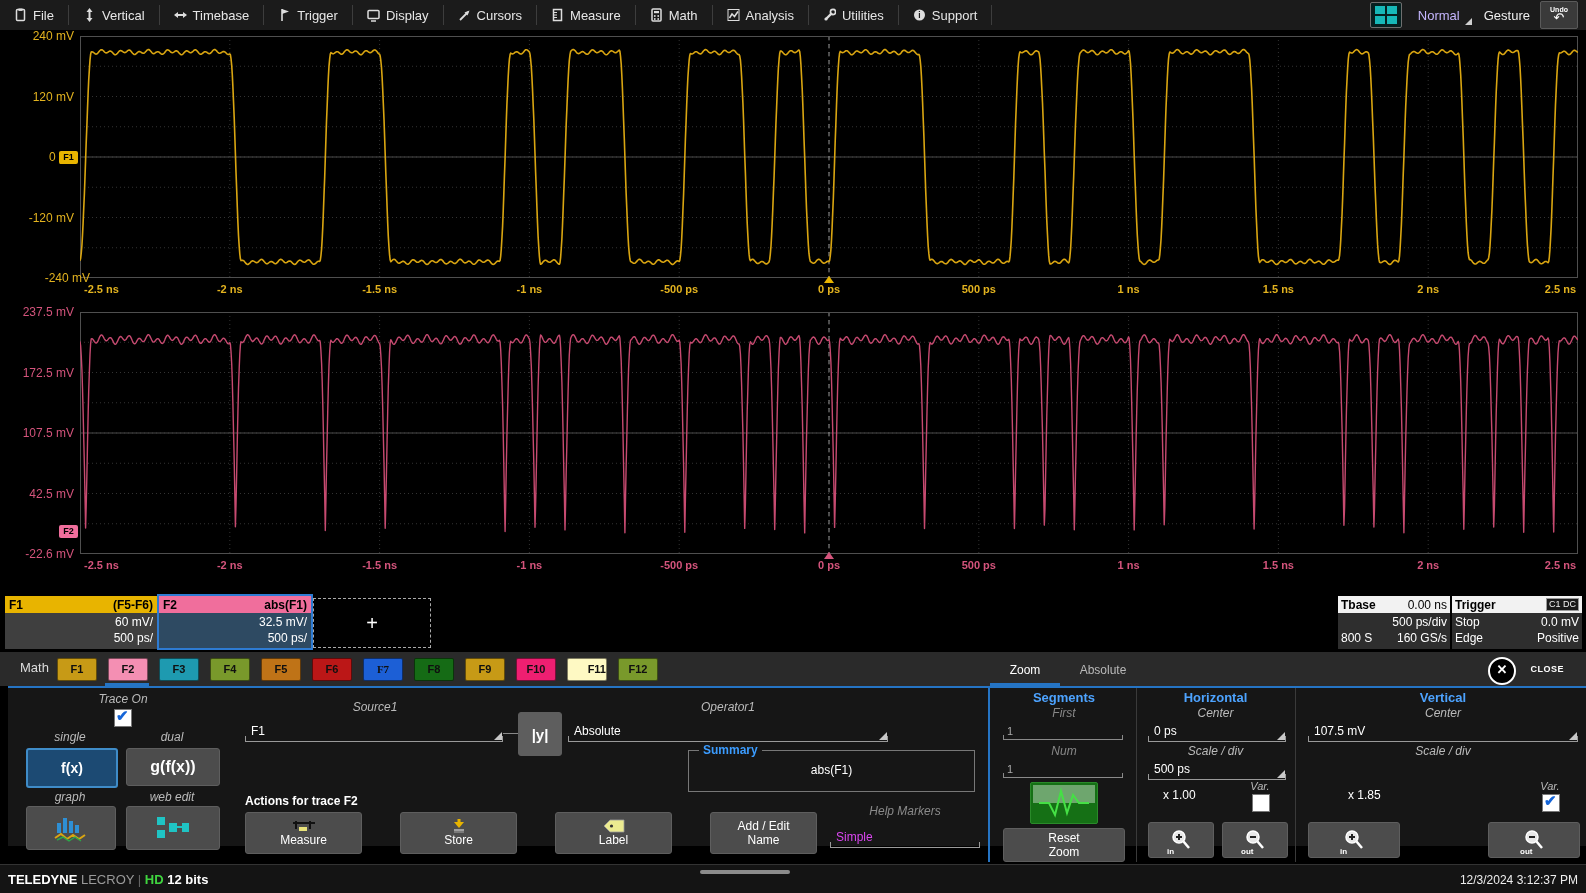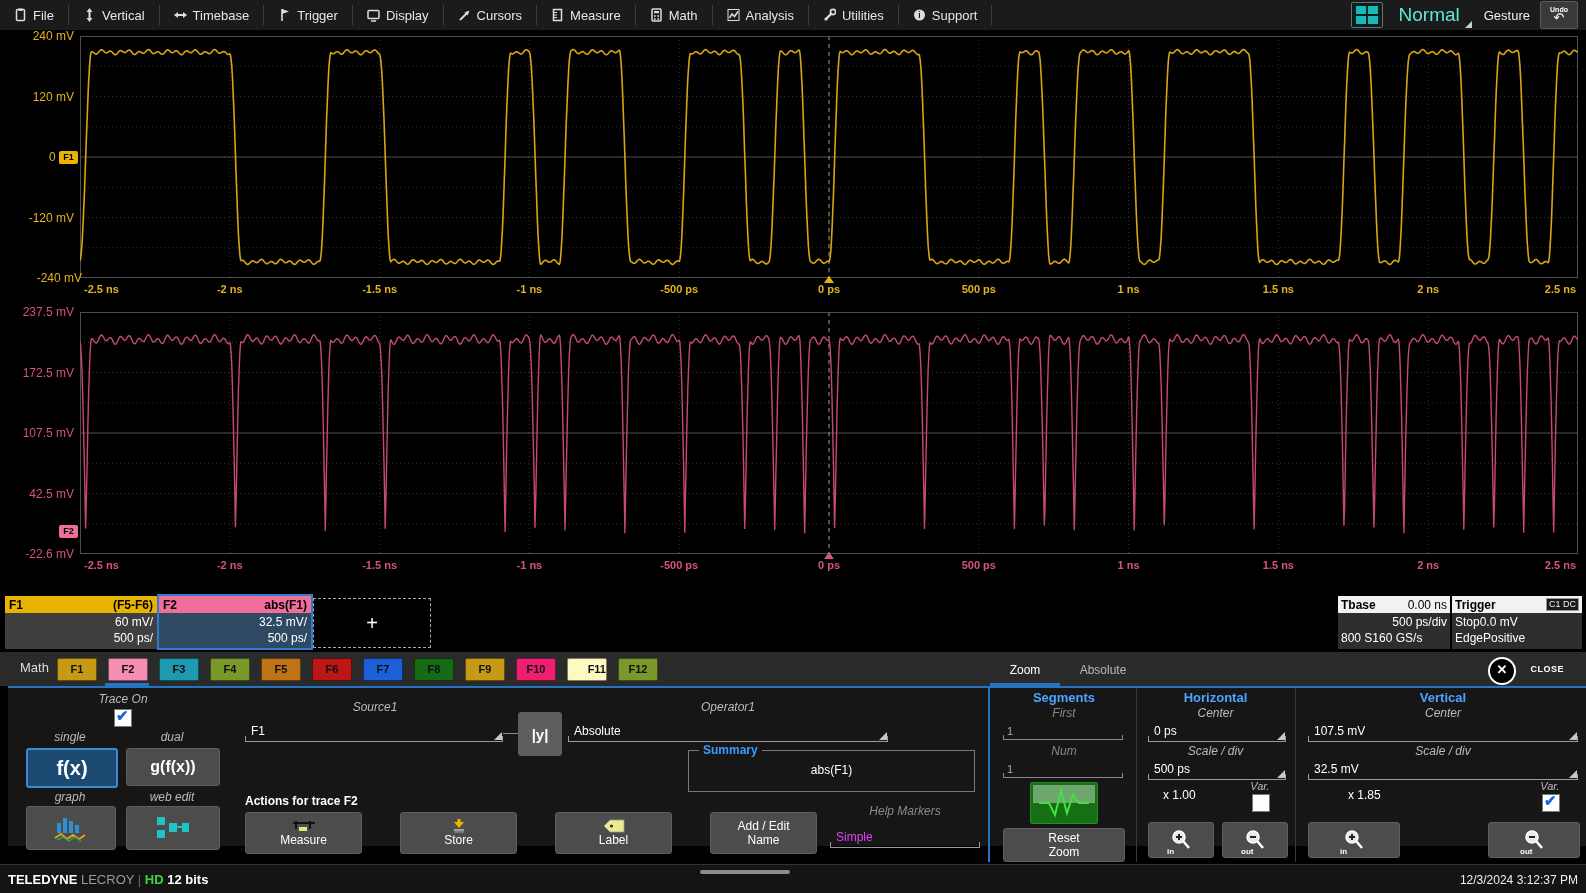--- a/index.html
+++ b/index.html
@@ -10,21 +10,21 @@
   #menubar{position:absolute;left:0;top:0;width:1586px;height:30px;background:#1b1b1b;
            display:flex;align-items:center;border-bottom:1px solid #000}
   .menu-item{display:flex;align-items:center;gap:6px;padding:0 14px;height:20px;
              border-right:1px solid #3d3d3d;font-size:13px;color:#e6e6e6;cursor:default;white-space:nowrap}
   .menu-item svg{display:block}
   #menu-right{margin-left:auto;display:flex;align-items:center;gap:10px;padding-right:8px}
   #grid-mode-btn{width:30px;height:24px;background:#062020;border:1px solid #6f6f6f;border-radius:2px;
                  display:grid;grid-template-columns:10px 10px;grid-template-rows:8px 8px;gap:2px;
                  justify-content:center;align-content:center}
   #grid-mode-btn i{background:#17b8b8;display:block}
-  #normal-sel{position:relative;font-size:19px;color:#5eead4;padding:2px 14px 2px 6px}
+  #normal-sel{position:relative;font-size:13px;color:#c4b5fd;padding:2px 14px 2px 6px}
   #normal-sel .corner{position:absolute;right:2px;bottom:0;width:0;height:0;
                       border-left:7px solid transparent;border-bottom:7px solid #cfcfcf}
   #gesture-label{font-size:13px;color:#eee}
   #undo-btn{width:36px;height:26px;background:#3a3a3a;border:1px solid #5a5a5a;border-radius:2px;
             display:flex;flex-direction:column;align-items:center;justify-content:center;line-height:1}
   #undo-btn .t{font-size:7px;color:#fff;font-weight:bold}
   #undo-btn .a{font-size:13px;color:#fff;margin-top:-2px}
 
   
   .plot{position:absolute;left:80px;width:1498px;height:242px;background:#000}
@@ -41,21 +41,21 @@
   .desc{position:absolute;top:596px;height:52px;font-size:12px;line-height:16px}
   .desc .hdr{height:17px;display:flex;justify-content:space-between;align-items:center;
              padding:0 4px;font-weight:bold;color:#000}
   .desc .bdy{height:35px;padding:1px 4px 0;text-align:right;color:#fff}
   #desc-add{position:absolute;top:598px;left:313px;width:116px;height:48px;border:1px dashed #aaa;
             color:#fff;font-size:20px;display:flex;align-items:center;justify-content:center}
   .infobox{position:absolute;top:596px;height:52px;font-size:12px;line-height:16px}
   .infobox .hdr{height:17px;background:#f2f2f2;color:#000;display:flex;justify-content:space-between;
                 align-items:center;padding:0 3px;font-weight:bold}
   .infobox .bdy{background:#2e2e2e;color:#fff;height:35px;padding:1px 3px 0}
-  .row2{display:flex;}
+  .row2{display:flex;justify-content:space-between}
   .c1dc{font-size:9px;font-weight:normal;background:#1a1a1a;color:#f0f0f0;border:1px solid #999;
         padding:0 2px;line-height:11px}
 
   
   #tabstrip{position:absolute;left:0;top:652px;width:1586px;height:34px;background:#2a2a2a}
   #math-label{position:absolute;left:20px;top:8px;font-size:13px;color:#ddd}
   .ftab{position:absolute;top:6px;width:38px;height:21px;border-radius:2px;color:#101010;
         font-size:11px;font-weight:bold;text-align:center;line-height:21px;border:1px solid rgba(0,0,0,.5)}
   .ftab-underline{position:absolute;top:31px;height:3px;background:#2574c4}
   .rtab{position:absolute;top:6px;width:70px;height:25px;font-size:12px;text-align:center;line-height:25px}
@@ -71,21 +71,21 @@
         display:flex;align-items:center;justify-content:center;flex-direction:column;text-align:center}
   .cb{position:absolute;width:16px;height:16px;background:#fff;border:1px solid #777}
   .cb.checked::after{content:"✔";position:absolute;left:1px;top:-3px;color:#1565d8;font-size:15px;font-weight:bold}
   .dd{position:absolute;border-bottom:1px solid #9a9a9a;font-size:12px;color:#fff;
       display:flex;align-items:flex-end;padding:0 14px 3px 6px;box-sizing:border-box}
   .dd::before,.dd::after{content:"";position:absolute;bottom:0;width:1px;height:5px;background:#9a9a9a}
   .dd::before{left:0}.dd::after{right:0}
   .dd .tri{position:absolute;right:1px;bottom:1px;width:0;height:0;
            border-left:8px solid transparent;border-bottom:8px solid #c8c8c8}
   #fx-btn{position:absolute;left:18px;top:60px;width:88px;height:36px;background:#1c4a73;
-          border:2px solid #3f8cc8;border-radius:3px;color:#fff;font-weight:bold;font-size:20px;
+          border:2px solid #3f8cc8;border-radius:3px;color:#fff;font-weight:bold;font-size:14px;
           display:flex;align-items:center;justify-content:center}
   #gfx-btn{position:absolute;left:118px;top:60px;width:92px;height:36px;font-weight:bold;font-size:16px}
   #summary-box{position:absolute;left:680px;top:62px;width:285px;height:40px;border:1px solid #777}
   #summary-legend{position:absolute;left:10px;top:-8px;background:#161616;padding:0 4px;
                   color:#3b9cff;font-weight:bold;font-size:12px}
   #summary-value{position:absolute;left:0;top:12px;width:100%;text-align:center;color:#fff;font-size:12px}
   .vdiv{position:absolute;top:0;height:174px;width:1px;background:#3a3a3a}
   #blue-div{position:absolute;left:980px;top:0;height:174px;width:2px;background:#2574c4}
   .numfield{position:absolute;border-bottom:1px solid #8a8a8a;color:#aaa;font-size:11px;
             padding:0 4px 2px;box-sizing:border-box;display:flex;align-items:flex-end}
@@ -260,21 +260,21 @@
       <line x1="749" y1="0" x2="749" y2="242" stroke="#999" stroke-width="1" stroke-dasharray="4,4"></line>
       <rect x="0.5" y="0.5" width="1497" height="241" fill="none" stroke="#4f4f4f" stroke-width="1"></rect>
       <polyline points="0.0,224.8 0.6,222.6 1.2,217.5 1.9,209.7 2.5,199.4 3.1,187.1 3.7,173.0 4.4,157.5 5.0,140.9 5.6,123.7 6.2,106.4 6.9,89.2 7.5,72.8 8.1,57.7 8.7,44.2 9.4,32.9 10.0,24.2 10.6,18.5 11.2,15.9 11.9,15.7 12.5,15.9 13.1,16.2 13.7,16.7 14.4,17.2 15.0,17.7 15.6,18.0 16.2,18.1 16.9,17.9 17.5,17.4 18.1,16.8 18.7,16.0 19.3,15.2 20.0,14.5 20.6,14.0 21.2,13.7 21.8,13.7 22.5,14.0 23.1,14.5 23.7,15.1 24.3,15.8 25.0,16.3 25.6,16.7 26.2,16.9 26.8,16.8 27.5,16.5 28.1,16.1 28.7,15.7 29.3,15.3 30.0,15.1 30.6,15.1 31.2,15.4 31.8,15.9 32.5,16.5 33.1,17.2 33.7,17.9 34.3,18.4 35.0,18.7 35.6,18.7 36.2,18.4 36.8,17.9 37.5,17.2 38.1,16.4 38.7,15.7 39.3,15.1 39.9,14.7 40.6,14.5 41.2,14.7 41.8,15.0 42.4,15.4 43.1,15.9 43.7,16.3 44.3,16.5 44.9,16.6 45.6,16.4 46.2,16.0 46.8,15.5 47.4,14.9 48.1,14.4 48.7,14.1 49.3,14.1 49.9,14.3 50.6,14.7 51.2,15.4 51.8,16.2 52.4,17.0 53.1,17.7 53.7,18.2 54.3,18.5 54.9,18.5 55.6,18.2 56.2,17.7 56.8,17.1 57.4,16.5 58.0,16.0 58.7,15.6 59.3,15.5 59.9,15.6 60.5,15.9 61.2,16.3 61.8,16.8 62.4,17.1 63.0,17.3 63.7,17.3 64.3,17.0 64.9,16.5 65.5,15.8 66.2,15.1 66.8,14.4 67.4,13.9 68.0,13.6 68.7,13.5 69.3,13.8 69.9,14.3 70.5,15.0 71.2,15.8 71.8,16.5 72.4,17.1 73.0,17.5 73.7,17.6 74.3,17.5 74.9,17.1 75.5,16.7 76.1,16.2 76.8,15.9 77.4,15.7 78.0,15.7 78.6,15.9 79.3,16.3 79.9,16.9 80.5,17.4 81.1,17.9 81.8,18.3 82.4,18.3 83.0,18.1 83.6,17.7 84.3,17.0 84.9,16.2 85.5,15.4 86.1,14.7 86.8,14.1 87.4,13.9 88.0,13.9 88.6,14.2 89.3,14.7 89.9,15.2 90.5,15.8 91.1,16.3 91.8,16.6 92.4,16.7 93.0,16.5 93.6,16.2 94.2,15.8 94.9,15.3 95.5,15.0 96.1,14.8 96.7,14.9 97.4,15.2 98.0,15.7 98.6,16.4 99.2,17.1 99.9,17.8 100.5,18.4 101.1,18.7 101.7,18.7 102.4,18.5 103.0,18.0 103.6,17.3 104.2,16.6 104.9,15.9 105.5,15.3 106.1,14.9 106.7,14.8 107.4,15.0 108.0,15.3 108.6,15.7 109.2,16.2 109.9,16.5 110.5,16.7 111.1,16.6 111.7,16.4 112.3,15.9 113.0,15.3 113.6,14.7 114.2,14.2 114.8,13.9 115.5,13.8 116.1,14.0 116.7,14.5 117.3,15.2 118.0,16.0 118.6,16.8 119.2,17.5 119.8,18.0 120.5,18.3 121.1,18.2 121.7,18.0 122.3,17.5 123.0,17.0 123.6,16.4 124.2,16.0 124.8,15.7 125.5,15.7 126.1,15.9 126.7,16.2 127.3,16.7 128.0,17.1 128.6,17.5 129.2,17.6 129.8,17.5 130.5,17.2 131.1,16.7 131.7,16.0 132.3,15.2 132.9,14.5 133.6,13.9 134.2,13.6 134.8,13.5 135.4,13.8 136.1,14.3 136.7,14.9 137.3,15.7 137.9,16.3 138.6,16.9 139.2,17.2 139.8,17.3 140.4,17.1 141.1,16.8 141.7,16.4 142.3,15.9 142.9,15.6 143.6,15.5 144.2,15.6 144.8,15.9 145.4,16.4 146.1,17.0 146.7,17.6 147.3,18.1 147.9,18.4 148.6,18.5 149.2,18.3 149.8,17.9 150.4,18.7 151.0,22.5 151.7,29.3 152.3,38.8 152.9,50.9 153.5,65.3 154.2,81.6 154.8,99.2 155.4,117.6 156.0,136.1 156.7,154.1 157.3,171.1 157.9,186.4 158.5,199.5 159.2,210.1 159.8,218.0 160.4,222.8 161.0,224.6 161.7,224.4 162.3,224.2 162.9,224.3 163.5,224.7 164.2,225.2 164.8,226.0 165.4,226.7 166.0,227.5 166.7,228.0 167.3,228.4 167.9,228.4 168.5,228.2 169.1,227.7 169.8,227.1 170.4,226.4 171.0,225.7 171.6,225.2 172.3,224.9 172.9,224.9 173.5,225.1 174.1,225.4 174.8,225.8 175.4,226.2 176.0,226.5 176.6,226.6 177.3,226.5 177.9,226.2 178.5,225.6 179.1,225.0 179.8,224.4 180.4,223.8 181.0,223.5 181.6,223.4 182.3,223.6 182.9,224.1 183.5,224.7 184.1,225.5 184.8,226.3 185.4,227.0 186.0,227.5 186.6,227.7 187.3,227.7 187.9,227.5 188.5,227.0 189.1,226.5 189.7,226.0 190.4,225.7 191.0,225.5 191.6,225.5 192.2,225.8 192.9,226.2 193.5,226.7 194.1,227.2 194.7,227.5 195.4,227.7 196.0,227.6 196.6,227.2 197.2,226.6 197.9,225.9 198.5,225.1 199.1,224.3 199.7,223.7 200.4,223.4 201.0,223.4 201.6,223.6 202.2,224.0 202.9,224.7 203.5,225.3 204.1,226.0 204.7,226.4 205.4,226.7 206.0,226.7 206.6,226.5 207.2,226.2 207.8,225.7 208.5,225.3 209.1,225.1 209.7,225.0 210.3,225.1 211.0,225.5 211.6,226.1 212.2,226.7 212.8,227.4 213.5,228.0 214.1,228.3 214.7,228.4 215.3,228.2 216.0,227.8 216.6,227.1 217.2,226.3 217.8,225.5 218.5,224.8 219.1,224.4 219.7,224.1 220.3,224.2 221.0,224.4 221.6,224.8 222.2,225.3 222.8,225.8 223.5,226.1 224.1,226.3 224.7,226.2 225.3,225.9 225.9,225.5 226.6,224.9 227.2,224.4 227.8,224.1 228.4,223.9 229.1,224.0 229.7,224.4 230.3,225.0 230.9,225.8 231.6,226.6 232.2,227.3 232.8,227.9 233.4,228.3 234.1,228.3 234.7,228.1 235.3,227.7 235.9,227.1 236.6,226.4 237.2,225.8 237.8,225.4 238.4,225.2 239.1,225.2 239.7,225.4 240.3,224.2 240.9,220.0 241.6,212.9 242.2,202.9 242.8,190.4 243.4,175.5 244.0,158.9 244.7,141.0 245.3,122.3 245.9,103.6 246.5,85.5 247.2,68.6 247.8,53.4 248.4,40.5 249.0,30.1 249.7,22.6 250.3,18.0 250.9,16.5 251.5,17.0 252.2,17.5 252.8,17.7 253.4,17.7 254.0,17.4 254.7,17.0 255.3,16.5 255.9,16.1 256.5,15.8 257.2,15.7 257.8,15.8 258.4,16.1 259.0,16.6 259.7,17.2 260.3,17.7 260.9,18.1 261.5,18.2 262.1,18.1 262.8,17.7 263.4,17.1 264.0,16.3 264.6,15.5 265.3,14.8 265.9,14.2 266.5,13.8 267.1,13.8 267.8,14.0 268.4,14.4 269.0,15.0 269.6,15.6 270.3,16.2 270.9,16.6 271.5,16.8 272.1,16.7 272.8,16.5 273.4,16.1 274.0,15.6 274.6,15.3 275.3,15.0 275.9,15.0 276.5,15.2 277.1,15.6 277.8,16.2 278.4,16.9 279.0,17.7 279.6,18.2 280.3,18.6 280.9,18.7 281.5,18.6 282.1,18.1 282.7,17.5 283.4,16.7 284.0,16.0 284.6,15.3 285.2,14.9 285.9,14.7 286.5,14.7 287.1,15.0 287.7,15.4 288.4,15.9 289.0,16.3 289.6,16.6 290.2,16.6 290.9,16.5 291.5,16.1 292.1,15.6 292.7,15.0 293.4,14.5 294.0,14.1 294.6,13.9 295.2,14.1 295.9,14.4 296.5,15.1 297.1,15.8 297.7,16.6 298.4,17.4 299.0,18.0 299.6,18.3 300.2,20.0 300.8,24.4 301.5,31.5 302.1,41.1 302.7,53.2 303.3,67.3 304.0,83.2 304.6,100.4 305.2,118.4 305.8,136.6 306.5,154.6 307.1,171.6 307.7,187.0 308.3,200.4 309.0,211.3 309.6,219.2 310.2,224.1 310.8,225.8 311.5,225.1 312.1,224.4 312.7,223.8 313.3,223.4 314.0,223.2 314.6,223.4 315.2,223.8 315.8,224.5 316.5,225.2 317.1,225.9 317.7,226.6 318.3,227.0 318.9,227.2 319.6,227.1 320.2,226.8 320.8,226.4 321.4,226.0 322.1,225.6 322.7,225.3 323.3,225.3 323.9,225.5 324.6,225.9 325.2,226.5 325.8,227.1 326.4,227.6 327.1,228.0 327.7,228.2 328.3,228.1 328.9,227.7 329.6,227.0 330.2,226.3 330.8,225.5 331.4,224.7 332.1,224.1 332.7,223.8 333.3,223.7 333.9,223.9 334.6,224.3 335.2,224.9 335.8,225.4 336.4,225.9 337.1,226.2 337.7,226.3 338.3,226.2 338.9,225.9 339.5,225.5 340.2,225.0 340.8,224.6 341.4,224.4 342.0,224.4 342.7,224.7 343.3,225.1 343.9,225.8 344.5,226.6 345.2,227.3 345.8,227.9 346.4,228.3 347.0,228.5 347.7,228.3 348.3,227.9 348.9,227.3 349.5,226.6 350.2,225.9 350.8,225.3 351.4,224.9 352.0,224.7 352.7,224.8 353.3,225.1 353.9,225.5 354.5,225.9 355.2,226.3 355.8,226.5 356.4,226.5 357.0,226.3 357.6,225.8 358.3,225.2 358.9,224.6 359.5,224.0 360.1,223.6 360.8,223.5 361.4,223.6 362.0,224.0 362.6,224.6 363.3,225.4 363.9,226.2 364.5,226.9 365.1,227.5 365.8,227.8 366.4,227.9 367.0,227.7 367.6,227.3 368.3,226.8 368.9,226.3 369.5,225.8 370.1,225.5 370.8,225.4 371.4,225.6 372.0,225.9 372.6,226.4 373.3,226.9 373.9,227.3 374.5,227.5 375.1,227.5 375.7,227.2 376.4,226.7 377.0,226.0 377.6,225.2 378.2,224.5 378.9,223.8 379.5,223.4 380.1,223.3 380.7,223.4 381.4,223.8 382.0,224.4 382.6,225.1 383.2,225.8 383.9,226.4 384.5,226.7 385.1,226.9 385.7,226.8 386.4,226.5 387.0,226.1 387.6,225.6 388.2,225.3 388.9,225.1 389.5,225.2 390.1,225.4 390.7,225.9 391.4,226.5 392.0,227.2 392.6,227.8 393.2,228.2 393.8,228.3 394.5,228.2 395.1,227.8 395.7,227.2 396.3,226.5 397.0,225.7 397.6,224.9 398.2,224.4 398.8,224.0 399.5,224.0 400.1,224.2 400.7,224.6 401.3,225.1 402.0,225.6 402.6,226.0 403.2,226.2 403.8,226.3 404.5,226.1 405.1,225.7 405.7,225.2 406.3,224.7 407.0,224.3 407.6,224.1 408.2,224.1 408.8,224.4 409.5,224.9 410.1,225.6 410.7,226.4 411.3,227.2 412.0,227.8 412.6,228.3 413.2,228.4 413.8,228.3 414.4,227.9 415.1,227.3 415.7,226.6 416.3,226.0 416.9,225.4 417.6,225.1 418.2,225.0 418.8,225.1 419.4,225.4 420.1,224.3 420.7,220.1 421.3,212.9 421.9,202.8 422.6,190.1 423.2,175.2 423.8,158.4 424.4,140.5 425.1,121.8 425.7,103.2 426.3,85.3 426.9,68.6 427.6,53.6 428.2,40.8 428.8,30.6 429.4,23.2 430.1,18.6 430.7,17.1 431.3,17.5 431.9,17.8 432.5,17.9 433.2,17.7 433.8,17.3 434.4,16.8 435.0,16.3 435.7,16.0 436.3,15.7 436.9,15.8 437.5,16.0 438.2,16.4 438.8,16.9 439.4,17.4 440.0,17.8 440.7,18.0 441.3,18.0 441.9,17.7 442.5,17.2 443.2,16.5 443.8,15.7 444.4,14.9 445.0,14.2 445.7,13.8 446.3,13.7 446.9,13.8 447.5,14.2 448.2,14.8 448.8,15.4 449.4,16.0 450.0,18.1 450.6,23.0 451.3,30.6 451.9,40.6 452.5,52.9 453.1,67.2 453.8,83.0 454.4,100.0 455.0,117.8 455.6,135.9 456.3,153.8 456.9,170.9 457.5,186.6 458.1,200.4 458.8,211.9 459.4,220.5 460.0,226.1 460.6,228.3 461.3,228.0 461.9,227.4 462.5,226.6 463.1,225.8 463.8,225.1 464.4,224.6 465.0,224.3 465.6,224.3 466.3,224.5 466.9,224.8 467.5,225.3 468.1,225.8 468.7,226.1 469.4,226.3 470.0,226.2 470.6,226.0 471.2,225.5 471.9,225.0 472.5,224.5 473.1,224.0 473.7,223.8 474.4,223.9 475.0,224.2 475.6,224.7 476.2,225.4 476.9,226.2 477.5,227.0 478.1,227.7 478.7,228.1 479.4,228.2 480.0,226.6 480.6,221.6 481.2,213.5 481.9,202.7 482.5,189.5 483.1,174.4 483.7,157.9 484.4,140.5 485.0,122.7 485.6,105.1 486.2,88.0 486.9,71.9 487.5,57.1 488.1,44.1 488.7,33.1 489.3,24.5 490.0,18.6 490.6,15.6 491.2,14.8 491.8,14.2 492.5,13.7 493.1,13.5 493.7,13.6 494.3,14.0 495.0,14.6 495.6,15.3 496.2,16.1 496.8,16.8 497.5,17.3 498.1,17.5 498.7,17.6 499.3,17.4 500.0,17.0 500.6,16.5 501.2,16.1 501.8,15.8 502.5,15.6 503.1,15.7 503.7,16.0 504.3,16.5 505.0,17.1 505.6,17.6 506.2,18.1 506.8,18.3 507.4,18.3 508.1,18.0 508.7,17.4 509.3,16.7 509.9,15.9 510.6,15.1 511.2,14.4 511.8,14.0 512.4,13.9 513.1,14.0 513.7,14.3 514.3,14.9 514.9,15.5 515.6,16.0 516.2,16.4 516.8,16.7 517.4,16.6 518.1,16.4 518.7,16.1 519.3,15.6 519.9,15.2 520.6,14.9 521.2,14.8 521.8,15.0 522.4,15.4 523.1,15.9 523.7,16.7 524.3,17.4 524.9,18.1 525.5,18.5 526.2,18.7 526.8,18.7 527.4,18.3 528.0,17.7 528.7,17.0 529.3,16.3 529.9,15.6 530.5,15.1 531.2,14.9 531.8,14.9 532.4,15.1 533.0,15.4 533.7,15.9 534.3,16.3 534.9,16.6 535.5,16.7 536.2,16.6 536.8,16.2 537.4,15.7 538.0,15.1 538.7,14.5 539.3,14.1 539.9,15.4 540.5,20.0 541.2,27.9 541.8,38.7 542.4,52.0 543.0,67.5 543.6,84.5 544.3,102.5 544.9,120.8 545.5,139.0 546.1,156.4 546.8,172.6 547.4,187.2 548.0,199.7 548.6,210.1 549.3,217.9 549.9,223.0 550.5,225.4 551.1,225.7 551.8,226.1 552.4,226.5 553.0,227.0 553.6,227.3 554.3,227.3 554.9,227.2 555.5,226.8 556.1,226.1 556.8,225.4 557.4,224.6 558.0,224.0 558.6,223.5 559.3,223.3 559.9,223.3 560.5,223.7 561.1,224.2 561.8,224.9 562.4,225.7 563.0,226.3 563.6,226.8 564.2,227.0 564.9,227.0 565.5,226.8 566.1,226.4 566.7,225.9 567.4,225.5 568.0,225.3 568.6,225.2 569.2,225.4 569.9,225.8 570.5,226.3 571.1,226.9 571.7,227.5 572.4,228.0 573.0,228.2 573.6,228.2 574.2,227.9 574.9,227.3 575.5,226.6 576.1,225.8 576.7,225.0 577.4,224.4 578.0,224.0 578.6,223.8 579.2,223.9 579.9,224.3 580.5,224.8 581.1,225.3 581.7,225.8 582.3,226.1 583.0,226.3 583.6,226.2 584.2,225.9 584.8,225.5 585.5,225.0 586.1,224.6 586.7,224.3 587.3,224.2 588.0,224.4 588.6,224.9 589.2,225.5 589.8,226.3 590.5,227.0 591.1,227.7 591.7,228.2 592.3,228.4 593.0,228.4 593.6,228.0 594.2,227.5 594.8,226.8 595.5,226.1 596.1,225.5 596.7,225.1 597.3,224.9 598.0,224.9 598.6,225.1 599.2,225.5 599.8,224.4 600.4,220.2 601.1,212.9 601.7,202.7 602.3,189.9 602.9,174.8 603.6,158.0 604.2,140.0 604.8,121.5 605.4,103.0 606.1,85.2 606.7,68.7 607.3,53.9 607.9,41.3 608.6,31.2 609.2,23.8 609.8,19.2 610.4,17.6 611.1,17.9 611.7,18.0 612.3,17.9 612.9,17.6 613.6,17.1 614.2,16.6 614.8,16.1 615.4,15.8 616.1,15.7 616.7,15.8 617.3,16.2 617.9,16.6 618.5,17.1 619.2,17.6 619.8,17.8 620.4,17.9 621.0,17.7 621.7,17.3 622.3,16.6 622.9,15.8 623.5,15.0 624.2,14.3 624.8,13.8 625.4,13.6 626.0,13.7 626.7,14.0 627.3,14.5 627.9,15.2 628.5,15.8 629.2,16.4 629.8,16.8 630.4,17.0 631.0,16.9 631.7,16.7 632.3,16.3 632.9,15.9 633.5,15.5 634.2,15.3 634.8,15.3 635.4,15.5 636.0,16.0 636.6,16.6 637.3,17.2 637.9,17.9 638.5,18.4 639.1,18.6 639.8,18.6 640.4,18.3 641.0,17.8 641.6,17.1 642.3,16.3 642.9,15.5 643.5,14.9 644.1,14.5 644.8,14.4 645.4,14.5 646.0,14.8 646.6,15.3 647.3,15.8 647.9,16.2 648.5,16.5 649.1,16.5 649.8,16.4 650.4,16.0 651.0,15.5 651.6,15.0 652.3,14.6 652.9,14.3 653.5,14.2 654.1,14.4 654.8,14.9 655.4,15.6 656.0,16.4 656.6,17.1 657.2,17.8 657.9,18.3 658.5,18.6 659.1,18.5 659.7,19.8 660.4,23.9 661.0,30.8 661.6,40.4 662.2,52.4 662.9,66.7 663.5,82.8 664.1,100.2 664.7,118.5 665.4,136.9 666.0,154.8 666.6,171.7 667.2,187.0 667.9,200.1 668.5,210.7 669.1,218.4 669.7,223.1 670.4,224.7 671.0,224.1 671.6,223.6 672.2,223.3 672.9,223.3 673.5,223.6 674.1,224.2 674.7,224.9 675.3,225.6 676.0,226.4 676.6,227.0 677.2,227.4 677.8,227.5 678.5,227.4 679.1,227.0 679.7,226.6 680.3,226.1 681.0,225.7 681.6,225.5 682.2,225.5 682.8,225.7 683.5,226.0 684.1,226.6 684.7,227.1 685.3,227.6 686.0,227.9 686.6,227.9 687.2,227.7 687.8,227.2 688.5,226.5 689.1,225.7 689.7,223.4 690.3,218.1 691.0,210.0 691.6,199.6 692.2,187.0 692.8,172.7 693.4,156.9 694.1,140.2 694.7,122.9 695.3,105.4 695.9,88.2 696.6,71.7 697.2,56.5 697.8,43.1 698.4,31.8 699.1,23.2 699.7,17.5 700.3,15.1 700.9,15.0 701.6,15.3 702.2,15.8 702.8,16.5 703.4,17.2 704.1,17.9 704.7,18.4 705.3,18.7 705.9,18.7 706.6,18.4 707.2,17.9 707.8,17.2 708.4,16.4 709.1,15.7 709.7,15.1 710.3,14.8 710.9,14.7 711.5,14.8 712.2,15.1 712.8,15.6 713.4,16.0 714.0,16.4 714.7,16.6 715.3,16.6 715.9,16.3 716.5,15.9 717.2,15.4 717.8,14.8 718.4,14.3 719.0,14.0 719.7,15.5 720.3,20.3 720.9,28.4 721.5,39.3 722.2,52.7 722.8,68.1 723.4,85.1 724.0,102.9 724.7,121.1 725.3,139.1 725.9,156.3 726.5,172.4 727.2,186.8 727.8,199.4 728.4,209.8 729.0,217.7 729.7,222.9 730.3,225.4 730.9,225.8 731.5,226.2 732.1,226.7 732.8,227.0 733.4,227.2 734.0,227.1 734.6,226.8 735.3,226.3 735.9,225.6 736.5,224.8 737.1,224.1 737.8,223.6 738.4,223.3 739.0,223.3 739.6,223.6 740.3,224.1 740.9,224.8 741.5,225.5 742.1,226.2 742.8,226.8 743.4,227.1 744.0,227.2 744.6,227.0 745.3,226.7 745.9,226.3 746.5,225.8 747.1,225.5 747.8,225.3 748.4,225.4 749.0,225.7 749.6,224.6 750.2,220.5 750.9,213.6 751.5,203.9 752.1,191.6 752.7,177.0 753.4,160.5 754.0,142.7 754.6,124.1 755.2,105.2 755.9,86.9 756.5,69.7 757.1,54.1 757.7,40.7 758.4,29.9 759.0,22.0 759.6,17.2 760.2,15.4 760.9,15.9 761.5,16.3 762.1,16.6 762.7,16.6 763.4,16.4 764.0,16.1 764.6,15.6 765.2,15.2 765.9,14.8 766.5,14.7 767.1,14.8 767.7,15.1 768.3,15.7 769.0,16.4 769.6,17.1 770.2,17.8 770.8,18.4 771.5,18.7 772.1,18.7 772.7,18.5 773.3,17.9 774.0,17.3 774.6,16.6 775.2,15.9 775.8,15.4 776.5,15.0 777.1,15.0 777.7,15.1 778.3,15.5 779.0,15.9 779.6,16.3 780.2,16.6 780.8,16.8 781.5,16.7 782.1,16.4 782.7,15.9 783.3,15.3 784.0,14.6 784.6,14.1 785.2,13.8 785.8,13.8 786.5,14.0 787.1,14.5 787.7,15.1 788.3,15.9 788.9,16.7 789.6,17.4 790.2,17.9 790.8,18.2 791.4,18.1 792.1,17.9 792.7,17.4 793.3,16.9 793.9,16.3 794.6,15.9 795.2,15.7 795.8,15.7 796.4,16.0 797.1,16.3 797.7,16.8 798.3,17.3 798.9,17.6 799.6,17.8 800.2,17.7 800.8,17.3 801.4,16.7 802.1,16.0 802.7,15.2 803.3,14.5 803.9,13.9 804.6,13.6 805.2,13.6 805.8,13.8 806.4,14.3 807.0,15.0 807.7,15.7 808.3,16.3 808.9,16.8 809.5,17.1 810.2,17.1 810.8,17.0 811.4,16.6 812.0,16.2 812.7,15.8 813.3,15.5 813.9,15.4 814.5,15.5 815.2,15.9 815.8,16.4 816.4,17.0 817.0,17.7 817.7,18.2 818.3,18.5 818.9,18.6 819.5,18.4 820.2,17.9 820.8,17.2 821.4,16.4 822.0,15.6 822.7,14.9 823.3,14.5 823.9,14.2 824.5,14.3 825.1,14.5 825.8,15.0 826.4,15.5 827.0,16.0 827.6,16.4 828.3,16.5 828.9,16.5 829.5,16.2 830.1,15.8 830.8,15.3 831.4,14.8 832.0,14.5 832.6,14.4 833.3,14.5 833.9,14.9 834.5,15.5 835.1,16.2 835.8,17.0 836.4,17.7 837.0,18.3 837.6,18.6 838.3,18.6 838.9,18.4 839.5,19.5 840.1,23.5 840.8,30.3 841.4,39.9 842.0,52.1 842.6,66.5 843.2,82.7 843.9,100.2 844.5,118.5 845.1,137.0 845.7,154.9 846.4,171.7 847.0,186.9 847.6,199.8 848.2,210.3 848.9,217.9 849.5,222.6 850.1,224.2 850.7,223.8 851.4,223.4 852.0,223.3 852.6,223.6 853.2,224.0 853.9,224.7 854.5,225.5 855.1,226.3 855.7,226.9 856.4,227.4 857.0,227.6 857.6,227.6 858.2,227.3 858.9,226.9 859.5,226.4 860.1,225.9 860.7,225.6 861.3,225.5 862.0,225.6 862.6,225.8 863.2,226.3 863.8,226.8 864.5,227.3 865.1,227.7 865.7,227.8 866.3,227.7 867.0,227.3 867.6,226.7 868.2,225.9 868.8,225.1 869.5,224.3 870.1,223.8 870.7,223.5 871.3,223.4 872.0,223.7 872.6,224.1 873.2,224.7 873.8,225.4 874.5,226.0 875.1,226.4 875.7,226.6 876.3,226.6 877.0,226.4 877.6,226.0 878.2,225.6 878.8,225.2 879.5,224.9 880.1,224.9 880.7,225.1 881.3,225.5 881.9,226.1 882.6,226.8 883.2,227.4 883.8,228.0 884.4,228.4 885.1,228.4 885.7,228.2 886.3,227.8 886.9,227.1 887.6,226.3 888.2,225.6 888.8,224.9 889.4,224.5 890.1,224.3 890.7,224.3 891.3,224.6 891.9,225.0 892.6,225.5 893.2,225.9 893.8,226.2 894.4,226.3 895.1,226.2 895.7,225.8 896.3,225.3 896.9,224.8 897.6,224.3 898.2,223.9 898.8,223.8 899.4,223.9 900.0,224.3 900.7,225.0 901.3,225.7 901.9,226.6 902.5,227.3 903.2,227.9 903.8,228.2 904.4,228.2 905.0,228.0 905.7,227.6 906.3,227.0 906.9,226.4 907.5,225.8 908.2,225.4 908.8,225.2 909.4,225.3 910.0,225.5 910.7,225.9 911.3,226.4 911.9,226.7 912.5,227.0 913.2,227.0 913.8,226.8 914.4,226.3 915.0,225.7 915.7,225.0 916.3,224.3 916.9,223.7 917.5,223.4 918.1,223.3 918.8,223.5 919.4,223.9 920.0,224.6 920.6,225.3 921.3,226.1 921.9,226.7 922.5,227.1 923.1,227.3 923.8,227.3 924.4,227.0 925.0,226.6 925.6,226.1 926.3,225.7 926.9,225.4 927.5,225.4 928.1,225.6 928.8,225.9 929.4,224.9 930.0,220.9 930.6,213.9 931.3,204.0 931.9,191.5 932.5,176.7 933.1,160.1 933.8,142.1 934.4,123.4 935.0,104.6 935.6,86.3 936.3,69.2 936.9,53.8 937.5,40.6 938.1,30.0 938.7,22.2 939.4,17.5 940.0,15.8 940.6,16.2 941.2,16.5 941.9,16.7 942.5,16.6 943.1,16.3 943.7,15.9 944.4,15.5 945.0,15.1 945.6,14.9 946.2,14.8 946.9,15.1 947.5,15.6 948.1,16.2 948.7,17.0 949.4,17.7 950.0,18.3 950.6,18.7 951.2,18.8 951.9,18.6 952.5,18.1 953.1,17.5 953.7,16.7 954.4,16.0 955.0,15.4 955.6,15.0 956.2,14.8 956.8,14.9 957.5,15.2 958.1,15.6 958.7,16.0 959.3,18.0 960.0,22.8 960.6,30.4 961.2,40.4 961.8,52.6 962.5,66.7 963.1,82.3 963.7,99.1 964.3,116.7 965.0,134.5 965.6,152.2 966.2,169.2 966.8,184.9 967.5,198.8 968.1,210.4 968.7,219.4 969.3,225.3 970.0,227.9 970.6,228.0 971.2,227.8 971.8,227.4 972.5,226.9 973.1,226.3 973.7,225.8 974.3,225.5 974.9,225.4 975.6,225.5 976.2,225.8 976.8,226.2 977.4,226.7 978.1,227.1 978.7,227.3 979.3,227.3 979.9,227.0 980.6,226.5 981.2,225.9 981.8,225.1 982.4,224.4 983.1,223.8 983.7,223.4 984.3,223.3 984.9,223.4 985.6,223.9 986.2,224.5 986.8,225.2 987.4,225.9 988.1,226.5 988.7,226.9 989.3,225.5 989.9,220.8 990.6,213.0 991.2,202.3 991.8,189.3 992.4,174.3 993.0,157.8 993.7,140.5 994.3,122.8 994.9,105.3 995.5,88.3 996.2,72.4 996.8,57.9 997.4,45.1 998.0,34.4 998.7,26.1 999.3,20.4 999.9,17.4 1000.5,16.6 1001.2,15.8 1001.8,15.0 1002.4,14.5 1003.0,14.1 1003.7,14.1 1004.3,14.3 1004.9,14.7 1005.5,15.2 1006.2,15.8 1006.8,16.2 1007.4,16.5 1008.0,16.6 1008.7,16.4 1009.3,16.1 1009.9,15.6 1010.5,15.1 1011.2,14.7 1011.8,14.5 1012.4,14.6 1013.0,14.8 1013.6,15.4 1014.3,16.1 1014.9,16.8 1015.5,17.6 1016.1,18.2 1016.8,18.6 1017.4,18.7 1018.0,18.5 1018.6,18.1 1019.3,17.5 1019.9,16.8 1020.5,16.1 1021.1,15.6 1021.8,15.2 1022.4,15.1 1023.0,15.2 1023.6,15.5 1024.3,15.9 1024.9,16.4 1025.5,16.7 1026.1,16.9 1026.8,16.8 1027.4,16.5 1028.0,16.1 1028.6,15.4 1029.3,14.8 1029.9,14.2 1030.5,13.8 1031.1,13.7 1031.7,13.8 1032.4,14.2 1033.0,14.8 1033.6,15.6 1034.2,16.4 1034.9,17.1 1035.5,17.7 1036.1,18.0 1036.7,18.0 1037.4,17.8 1038.0,17.4 1038.6,16.9 1039.2,16.4 1039.9,16.0 1040.5,15.8 1041.1,15.7 1041.7,15.9 1042.4,16.3 1043.0,16.8 1043.6,17.3 1044.2,17.7 1044.9,17.9 1045.5,17.9 1046.1,17.6 1046.7,17.0 1047.4,16.3 1048.0,15.5 1048.6,14.7 1049.2,15.7 1049.8,19.9 1050.5,27.3 1051.1,37.7 1051.7,50.7 1052.3,66.0 1053.0,82.9 1053.6,100.8 1054.2,119.3 1054.8,137.6 1055.5,155.2 1056.1,171.7 1056.7,186.4 1057.3,199.1 1058.0,209.5 1058.6,217.4 1059.2,222.6 1059.8,225.0 1060.5,225.4 1061.1,225.9 1061.7,226.6 1062.3,227.2 1063.0,227.8 1063.6,228.2 1064.2,228.4 1064.8,228.3 1065.5,227.9 1066.1,227.2 1066.7,226.5 1067.3,225.7 1067.9,225.0 1068.6,224.4 1069.2,224.1 1069.8,224.1 1070.4,224.3 1071.1,224.7 1071.7,225.2 1072.3,225.7 1072.9,226.1 1073.6,226.3 1074.2,226.2 1074.8,226.0 1075.4,225.6 1076.1,225.1 1076.7,224.6 1077.3,224.2 1077.9,224.0 1078.6,224.0 1079.2,222.8 1079.8,218.7 1080.4,211.9 1081.1,202.5 1081.7,190.6 1082.3,176.6 1082.9,160.8 1083.6,143.6 1084.2,125.5 1084.8,107.1 1085.4,89.0 1086.0,71.8 1086.7,56.1 1087.3,42.5 1087.9,31.3 1088.5,23.1 1089.2,17.9 1089.8,16.0 1090.4,16.3 1091.0,16.7 1091.7,17.0 1092.3,17.1 1092.9,17.0 1093.5,16.7 1094.2,16.1 1094.8,15.5 1095.4,14.8 1096.0,14.2 1096.7,13.7 1097.3,13.6 1097.9,13.7 1098.5,14.1 1099.2,14.7 1099.8,15.4 1100.4,16.2 1101.0,16.9 1101.7,17.4 1102.3,17.7 1102.9,17.7 1103.5,17.5 1104.2,17.1 1104.8,16.7 1105.4,16.2 1106.0,15.9 1106.6,15.7 1107.3,15.8 1107.9,16.0 1108.5,16.5 1109.1,17.0 1109.8,17.5 1110.4,18.0 1111.0,18.2 1111.6,18.1 1112.3,17.8 1112.9,17.2 1113.5,16.5 1114.1,15.7 1114.8,14.9 1115.4,14.3 1116.0,13.9 1116.6,13.7 1117.3,13.9 1117.9,14.3 1118.5,14.8 1119.1,15.5 1119.8,16.0 1120.4,16.5 1121.0,16.7 1121.6,16.8 1122.3,16.6 1122.9,16.2 1123.5,15.8 1124.1,15.4 1124.7,15.1 1125.4,15.0 1126.0,15.1 1126.6,15.5 1127.2,16.1 1127.9,16.8 1128.5,17.5 1129.1,18.1 1129.7,18.6 1130.4,18.7 1131.0,18.6 1131.6,18.2 1132.2,17.6 1132.9,16.9 1133.5,16.1 1134.1,15.5 1134.7,15.0 1135.4,14.7 1136.0,14.7 1136.6,14.9 1137.2,15.3 1137.9,15.7 1138.5,16.2 1139.1,16.5 1139.7,16.6 1140.4,16.5 1141.0,16.2 1141.6,15.7 1142.2,15.2 1142.8,14.6 1143.5,14.2 1144.1,14.0 1144.7,14.0 1145.3,14.3 1146.0,14.9 1146.6,15.7 1147.2,16.5 1147.8,17.3 1148.5,17.9 1149.1,18.3 1149.7,18.4 1150.3,18.3 1151.0,17.9 1151.6,17.4 1152.2,16.8 1152.8,16.2 1153.5,15.8 1154.1,15.6 1154.7,15.6 1155.3,15.8 1156.0,16.2 1156.6,16.7 1157.2,17.1 1157.8,17.4 1158.5,17.4 1159.1,17.3 1159.7,16.9 1160.3,16.3 1161.0,15.5 1161.6,14.8 1162.2,14.2 1162.8,13.7 1163.4,13.5 1164.1,13.6 1164.7,14.0 1165.3,14.6 1165.9,15.3 1166.6,16.1 1167.2,16.7 1167.8,17.2 1168.4,17.4 1169.1,19.0 1169.7,23.4 1170.3,30.5 1170.9,40.3 1171.6,52.5 1172.2,66.9 1172.8,83.0 1173.4,100.5 1174.1,118.8 1174.7,137.3 1175.3,155.4 1175.9,172.5 1176.6,188.0 1177.2,201.4 1177.8,212.2 1178.4,220.1 1179.1,224.8 1179.7,226.4 1180.3,225.6 1180.9,224.9 1181.5,224.2 1182.2,223.8 1182.8,223.7 1183.4,223.8 1184.0,224.2 1184.7,224.7 1185.3,225.3 1185.9,225.8 1186.5,226.2 1187.2,226.3 1187.8,226.3 1188.4,226.0 1189.0,225.6 1189.7,225.2 1190.3,224.8 1190.9,224.5 1191.5,224.4 1192.2,224.6 1192.8,225.0 1193.4,225.7 1194.0,226.4 1194.7,227.2 1195.3,227.8 1195.9,228.3 1196.5,228.5 1197.2,228.4 1197.8,228.0 1198.4,227.4 1199.0,226.7 1199.6,226.0 1200.3,225.4 1200.9,224.9 1201.5,224.7 1202.1,224.7 1202.8,225.0 1203.4,225.4 1204.0,225.8 1204.6,226.2 1205.3,226.4 1205.9,226.5 1206.5,226.3 1207.1,225.9 1207.8,225.4 1208.4,224.8 1209.0,224.2 1209.6,223.7 1210.3,223.5 1210.9,223.5 1211.5,223.9 1212.1,224.4 1212.8,225.2 1213.4,226.0 1214.0,226.8 1214.6,227.4 1215.3,227.8 1215.9,227.9 1216.5,227.8 1217.1,227.4 1217.7,226.9 1218.4,226.4 1219.0,225.9 1219.6,225.6 1220.2,225.4 1220.9,225.5 1221.5,225.8 1222.1,226.2 1222.7,226.7 1223.4,227.1 1224.0,227.4 1224.6,227.5 1225.2,227.3 1225.9,226.8 1226.5,226.2 1227.1,225.4 1227.7,224.6 1228.4,224.0 1229.0,223.5 1229.6,223.3 1230.2,223.4 1230.9,223.7 1231.5,224.3 1232.1,225.0 1232.7,225.7 1233.4,226.3 1234.0,226.7 1234.6,226.9 1235.2,226.8 1235.8,226.6 1236.5,226.2 1237.1,225.8 1237.7,225.4 1238.3,225.2 1239.0,225.1 1239.6,225.4 1240.2,225.8 1240.8,226.4 1241.5,227.0 1242.1,227.6 1242.7,228.1 1243.3,228.3 1244.0,228.3 1244.6,227.9 1245.2,227.4 1245.8,226.6 1246.5,225.8 1247.1,225.1 1247.7,224.5 1248.3,224.1 1249.0,223.9 1249.6,224.1 1250.2,224.4 1250.8,224.9 1251.5,225.4 1252.1,225.9 1252.7,226.2 1253.3,226.3 1254.0,226.1 1254.6,225.8 1255.2,225.4 1255.8,224.9 1256.4,224.4 1257.1,224.2 1257.7,224.1 1258.3,224.3 1258.9,223.2 1259.6,219.3 1260.2,212.6 1260.8,203.1 1261.4,191.2 1262.1,177.0 1262.7,161.0 1263.3,143.6 1263.9,125.3 1264.6,106.7 1265.2,88.5 1265.8,71.3 1266.4,55.7 1267.1,42.2 1267.7,31.2 1268.3,23.0 1268.9,18.0 1269.6,16.1 1270.2,16.4 1270.8,16.8 1271.4,17.0 1272.1,17.0 1272.7,16.7 1273.3,16.3 1273.9,15.6 1274.5,15.0 1275.2,14.3 1275.8,13.9 1276.4,13.6 1277.0,13.7 1277.7,14.0 1278.3,14.5 1278.9,15.3 1279.5,16.1 1280.2,16.8 1280.8,17.4 1281.4,17.8 1282.0,17.9 1282.7,17.8 1283.3,17.4 1283.9,17.0 1284.5,16.5 1285.2,16.1 1285.8,15.8 1286.4,15.7 1287.0,15.9 1287.7,16.3 1288.3,16.8 1288.9,18.8 1289.5,23.9 1290.2,31.7 1290.8,41.9 1291.4,54.3 1292.0,68.5 1292.6,84.1 1293.3,100.6 1293.9,117.8 1294.5,135.1 1295.1,152.1 1295.8,168.4 1296.4,183.6 1297.0,197.1 1297.6,208.4 1298.3,217.3 1298.9,223.2 1299.5,226.1 1300.1,226.5 1300.8,226.6 1301.4,226.5 1302.0,226.2 1302.6,225.8 1303.3,225.4 1303.9,225.1 1304.5,224.9 1305.1,224.9 1305.8,225.2 1306.4,225.7 1307.0,226.3 1307.6,227.0 1308.3,227.7 1308.9,228.2 1309.5,228.4 1310.1,228.4 1310.8,228.1 1311.4,227.5 1312.0,226.8 1312.6,226.0 1313.2,225.3 1313.9,224.7 1314.5,224.3 1315.1,224.2 1315.7,224.4 1316.4,224.7 1317.0,225.2 1317.6,225.6 1318.2,226.0 1318.9,224.7 1319.5,220.1 1320.1,212.4 1320.7,201.7 1321.4,188.6 1322.0,173.4 1322.6,156.7 1323.2,139.1 1323.9,121.1 1324.5,103.4 1325.1,86.3 1325.7,70.5 1326.4,56.2 1327.0,43.9 1327.6,33.7 1328.2,26.0 1328.9,20.9 1329.5,18.5 1330.1,18.1 1330.7,17.6 1331.3,17.0 1332.0,16.4 1332.6,15.9 1333.2,15.6 1333.8,15.5 1334.5,15.6 1335.1,15.9 1335.7,16.3 1336.3,16.8 1337.0,17.1 1337.6,17.3 1338.2,17.2 1338.8,16.9 1339.5,16.4 1340.1,15.7 1340.7,15.0 1341.3,14.3 1342.0,13.8 1342.6,13.6 1343.2,13.6 1343.8,13.9 1344.5,14.4 1345.1,15.1 1345.7,15.9 1346.3,16.6 1347.0,17.2 1347.6,17.5 1348.2,17.6 1348.8,17.5 1349.4,17.1 1350.1,16.7 1350.7,16.2 1351.3,15.9 1351.9,15.7 1352.6,15.7 1353.2,16.0 1353.8,16.4 1354.4,16.9 1355.1,17.5 1355.7,18.0 1356.3,18.2 1356.9,18.3 1357.6,18.0 1358.2,17.5 1358.8,16.8 1359.4,16.0 1360.1,15.2 1360.7,14.6 1361.3,14.1 1361.9,13.8 1362.6,13.9 1363.2,14.2 1363.8,14.7 1364.4,15.3 1365.1,15.9 1365.7,16.3 1366.3,16.6 1366.9,16.7 1367.5,16.5 1368.2,16.2 1368.8,15.8 1369.4,15.3 1370.0,15.0 1370.7,14.8 1371.3,14.9 1371.9,15.3 1372.5,15.8 1373.2,16.5 1373.8,17.2 1374.4,17.9 1375.0,18.4 1375.7,18.7 1376.3,18.7 1376.9,18.4 1377.5,17.9 1378.2,17.2 1378.8,18.0 1379.4,21.9 1380.0,28.9 1380.7,38.8 1381.3,51.3 1381.9,66.2 1382.5,82.7 1383.2,100.5 1383.8,118.9 1384.4,137.2 1385.0,154.9 1385.7,171.4 1386.3,186.2 1386.9,198.8 1387.5,209.1 1388.1,216.7 1388.8,221.6 1389.4,223.6 1390.0,223.6 1390.6,223.8 1391.3,224.3 1391.9,225.0 1392.5,225.9 1393.1,226.7 1393.8,227.3 1394.4,227.8 1395.0,228.0 1395.6,228.0 1396.3,227.7 1396.9,227.2 1397.5,226.6 1398.1,226.1 1398.8,225.7 1399.4,225.4 1400.0,225.4 1400.6,225.6 1401.3,226.0 1401.9,226.4 1402.5,226.9 1403.1,227.2 1403.8,227.3 1404.4,227.2 1405.0,226.9 1405.6,226.3 1406.2,225.6 1406.9,224.8 1407.5,224.1 1408.1,223.6 1408.7,221.7 1409.4,217.1 1410.0,209.9 1410.6,200.2 1411.2,188.2 1411.9,174.3 1412.5,158.8 1413.1,141.9 1413.7,124.3 1414.4,106.3 1415.0,88.6 1415.6,71.7 1416.2,56.2 1416.9,42.7 1417.5,31.5 1418.1,23.2 1418.7,18.0 1419.4,16.0 1420.0,16.4 1420.6,17.0 1421.2,17.7 1421.9,18.2 1422.5,18.5 1423.1,18.5 1423.7,18.3 1424.3,17.8 1425.0,17.1 1425.6,16.2 1426.2,15.5 1426.8,14.8 1427.5,14.3 1428.1,14.1 1428.7,14.1 1429.3,14.4 1430.0,14.9 1430.6,15.4 1431.2,16.0 1431.8,16.3 1432.5,16.5 1433.1,16.5 1433.7,16.3 1434.3,15.9 1435.0,15.4 1435.6,15.0 1436.2,14.7 1436.8,14.5 1437.5,14.6 1438.1,15.0 1438.7,17.2 1439.3,22.5 1440.0,30.8 1440.6,41.8 1441.2,54.9 1441.8,69.9 1442.4,86.1 1443.1,103.2 1443.7,120.6 1444.3,137.9 1444.9,154.8 1445.6,170.7 1446.2,185.3 1446.8,198.1 1447.4,208.9 1448.1,217.3 1448.7,223.0 1449.3,225.7 1449.9,226.2 1450.6,226.5 1451.2,226.6 1451.8,226.5 1452.4,226.1 1453.1,225.6 1453.7,224.9 1454.3,224.3 1454.9,223.8 1455.6,223.5 1456.2,223.4 1456.8,223.7 1457.4,224.2 1458.1,224.9 1458.7,225.7 1459.3,226.4 1459.9,227.1 1460.5,227.6 1461.2,227.8 1461.8,227.7 1462.4,227.4 1463.0,227.0 1463.7,226.5 1464.3,226.0 1464.9,225.6 1465.5,225.5 1466.2,225.5 1466.8,225.8 1467.4,226.2 1468.0,226.7 1468.7,225.6 1469.3,221.3 1469.9,213.9 1470.5,203.6 1471.2,190.6 1471.8,175.3 1472.4,158.3 1473.0,140.2 1473.7,121.5 1474.3,103.0 1474.9,85.1 1475.5,68.6 1476.2,53.8 1476.8,41.1 1477.4,30.9 1478.0,23.4 1478.7,18.7 1479.3,16.9 1479.9,17.0 1480.5,17.0 1481.1,16.8 1481.8,16.4 1482.4,16.0 1483.0,15.6 1483.6,15.3 1484.3,15.3 1484.9,15.4 1485.5,15.8 1486.1,16.4 1486.8,17.1 1487.4,17.7 1488.0,18.3 1488.6,18.6 1489.3,18.6 1489.9,18.4 1490.5,17.9 1491.1,17.2 1491.8,16.4 1492.4,15.7 1493.0,15.0 1493.6,14.5 1494.3,14.3 1494.9,14.4 1495.5,14.7 1496.1,15.1 1496.8,15.6 1497.4,16.1 1498.0,16.4" fill="none" stroke="#d9a511" stroke-width="1.6" stroke-linejoin="round"></polyline>
     </svg>
 </div>
 <div id="ylabs1">
     <div class="ylab" style="color: rgb(227, 179, 31); right: calc(100% - 74px); position: absolute; left: 0px; width: 74px; text-align: right; top: 36px;">240 mV</div>
     <div class="ylab" style="color: rgb(227, 179, 31); right: calc(100% - 74px); position: absolute; left: 0px; width: 74px; text-align: right; top: 96.5px;">120 mV</div>
     <div class="ylab" style="color: rgb(227, 179, 31); right: calc(100% - 74px); position: absolute; left: 0px; width: 74px; text-align: right; top: 157px;">0 µV</div>
     <div class="ylab" style="color: rgb(227, 179, 31); right: calc(100% - 74px); position: absolute; left: 0px; width: 74px; text-align: right; top: 217.5px;">-120 mV</div>
-    <div class="ylab" style="color: rgb(227, 179, 31); right: calc(100% - 74px); position: absolute; left: 8px; width: 74px; text-align: right; top: 278px;">-240 mV</div>
+    <div class="ylab" style="color: rgb(227, 179, 31); right: calc(100% - 74px); position: absolute; left: 16px; width: 74px; text-align: right; top: 278px;">-240 mV</div>
   </div>
 <div class="ctag" id="tag-f1" style="top:151px;background:#e8b400">F1</div>
 <div class="xrow" id="xrow1" style="top:278px">
   <div class="trig-mark" style="border-bottom:7px solid #e8b400"></div>
 <div class="xlab" style="color: rgb(227, 179, 31); left: 4px; transform: none;">-2.5 ns</div>
     <div class="xlab" style="color: rgb(227, 179, 31); left: 10%;">-2 ns</div>
     <div class="xlab" style="color: rgb(227, 179, 31); left: 20%;">-1.5 ns</div>
     <div class="xlab" style="color: rgb(227, 179, 31); left: 30%;">-1 ns</div>
     <div class="xlab" style="color: rgb(227, 179, 31); left: 40%;">-500 ps</div>
     <div class="xlab" style="color: rgb(227, 179, 31); left: 50%;">0 ps</div>
@@ -394,21 +394,21 @@
   <div class="rtab" style="left:1068px;color:#b9b9b9">Absolute</div>
   <div id="close-btn">✕</div>
   <div id="close-label">CLOSE</div>
 <div class="ftab" style="left: 57px; background: rgb(199, 154, 22);">F1</div>
     <div class="ftab" style="left: 108px; background: rgb(244, 143, 179);">F2</div>
     <div class="ftab-underline" style="left: 105px; width: 44px;"></div>
     <div class="ftab" style="left: 159px; background: rgb(30, 154, 176);">F3</div>
     <div class="ftab" style="left: 210px; background: rgb(121, 153, 43);">F4</div>
     <div class="ftab" style="left: 261px; background: rgb(191, 115, 23);">F5</div>
     <div class="ftab" style="left: 312px; background: rgb(187, 23, 23);">F6</div>
-    <div class="ftab" style="left: 363px; background: rgb(28, 95, 214);">F7</div>
+    <div class="ftab" style="left: 363px; background: rgb(28, 95, 214); font-family: Liberation Serif, serif;">F7</div>
     <div class="ftab" style="left: 414px; background: rgb(21, 107, 21);">F8</div>
     <div class="ftab" style="left: 465px; background: rgb(199, 154, 22);">F9</div>
     <div class="ftab" style="left: 516px; background: rgb(238, 31, 113);">F10</div>
     <div class="ftab" style="left: 567px; background: #fef9c3; text-align: right;">F11</div>
     <div class="ftab" style="left: 618px; background: rgb(121, 153, 43);">F12</div>
   </div>
 
 <div id="panel">
 
   <div class="ital" style="left:30px;top:4px;width:170px">Trace On</div>
@@ -546,24 +546,20 @@
     <span class="lbl">out</span>
   </div>
 
   <div class="blueh" style="left:1290px;top:2px;width:290px">Vertical</div>
   <div class="ital" style="left:1290px;top:18px;width:290px">Center</div>
   <div class="dd" style="left:1300px;top:32px;width:270px;height:22px">
     <span>107.5 mV</span>
     <span class="tri"></span>
   </div>
   <div class="ital" style="left:1290px;top:56px;width:290px">Scale / div</div>
-  <div class="dd" style="left:1300px;top:70px;width:270px;height:22px">
-    <span>32.5 mV</span>
-    <span class="tri"></span>
-  </div>
   <div class="white-txt" style="left:1340px;top:100px">x 1.85</div>
   <div class="ital" style="left:1520px;top:92px;width:44px;font-size:11px">Var.</div>
   <div class="cb checked" style="left:1534px;top:106px"></div>
   <div class="mag-btn" style="left:1300px;top:134px;width:90px;height:34px">
     <svg width="24" height="24" viewBox="0 0 24 24">
       <circle cx="10" cy="9" r="6" fill="#e8e8e8" stroke="#fff" stroke-width="1.5"></circle>
       <line x1="7" y1="9" x2="13" y2="9" stroke="#222" stroke-width="2"></line>
       <line x1="10" y1="6" x2="10" y2="12" stroke="#222" stroke-width="2"></line>
       <line x1="14.5" y1="13.5" x2="20" y2="20" stroke="#fff" stroke-width="2.5"></line>
     </svg>

